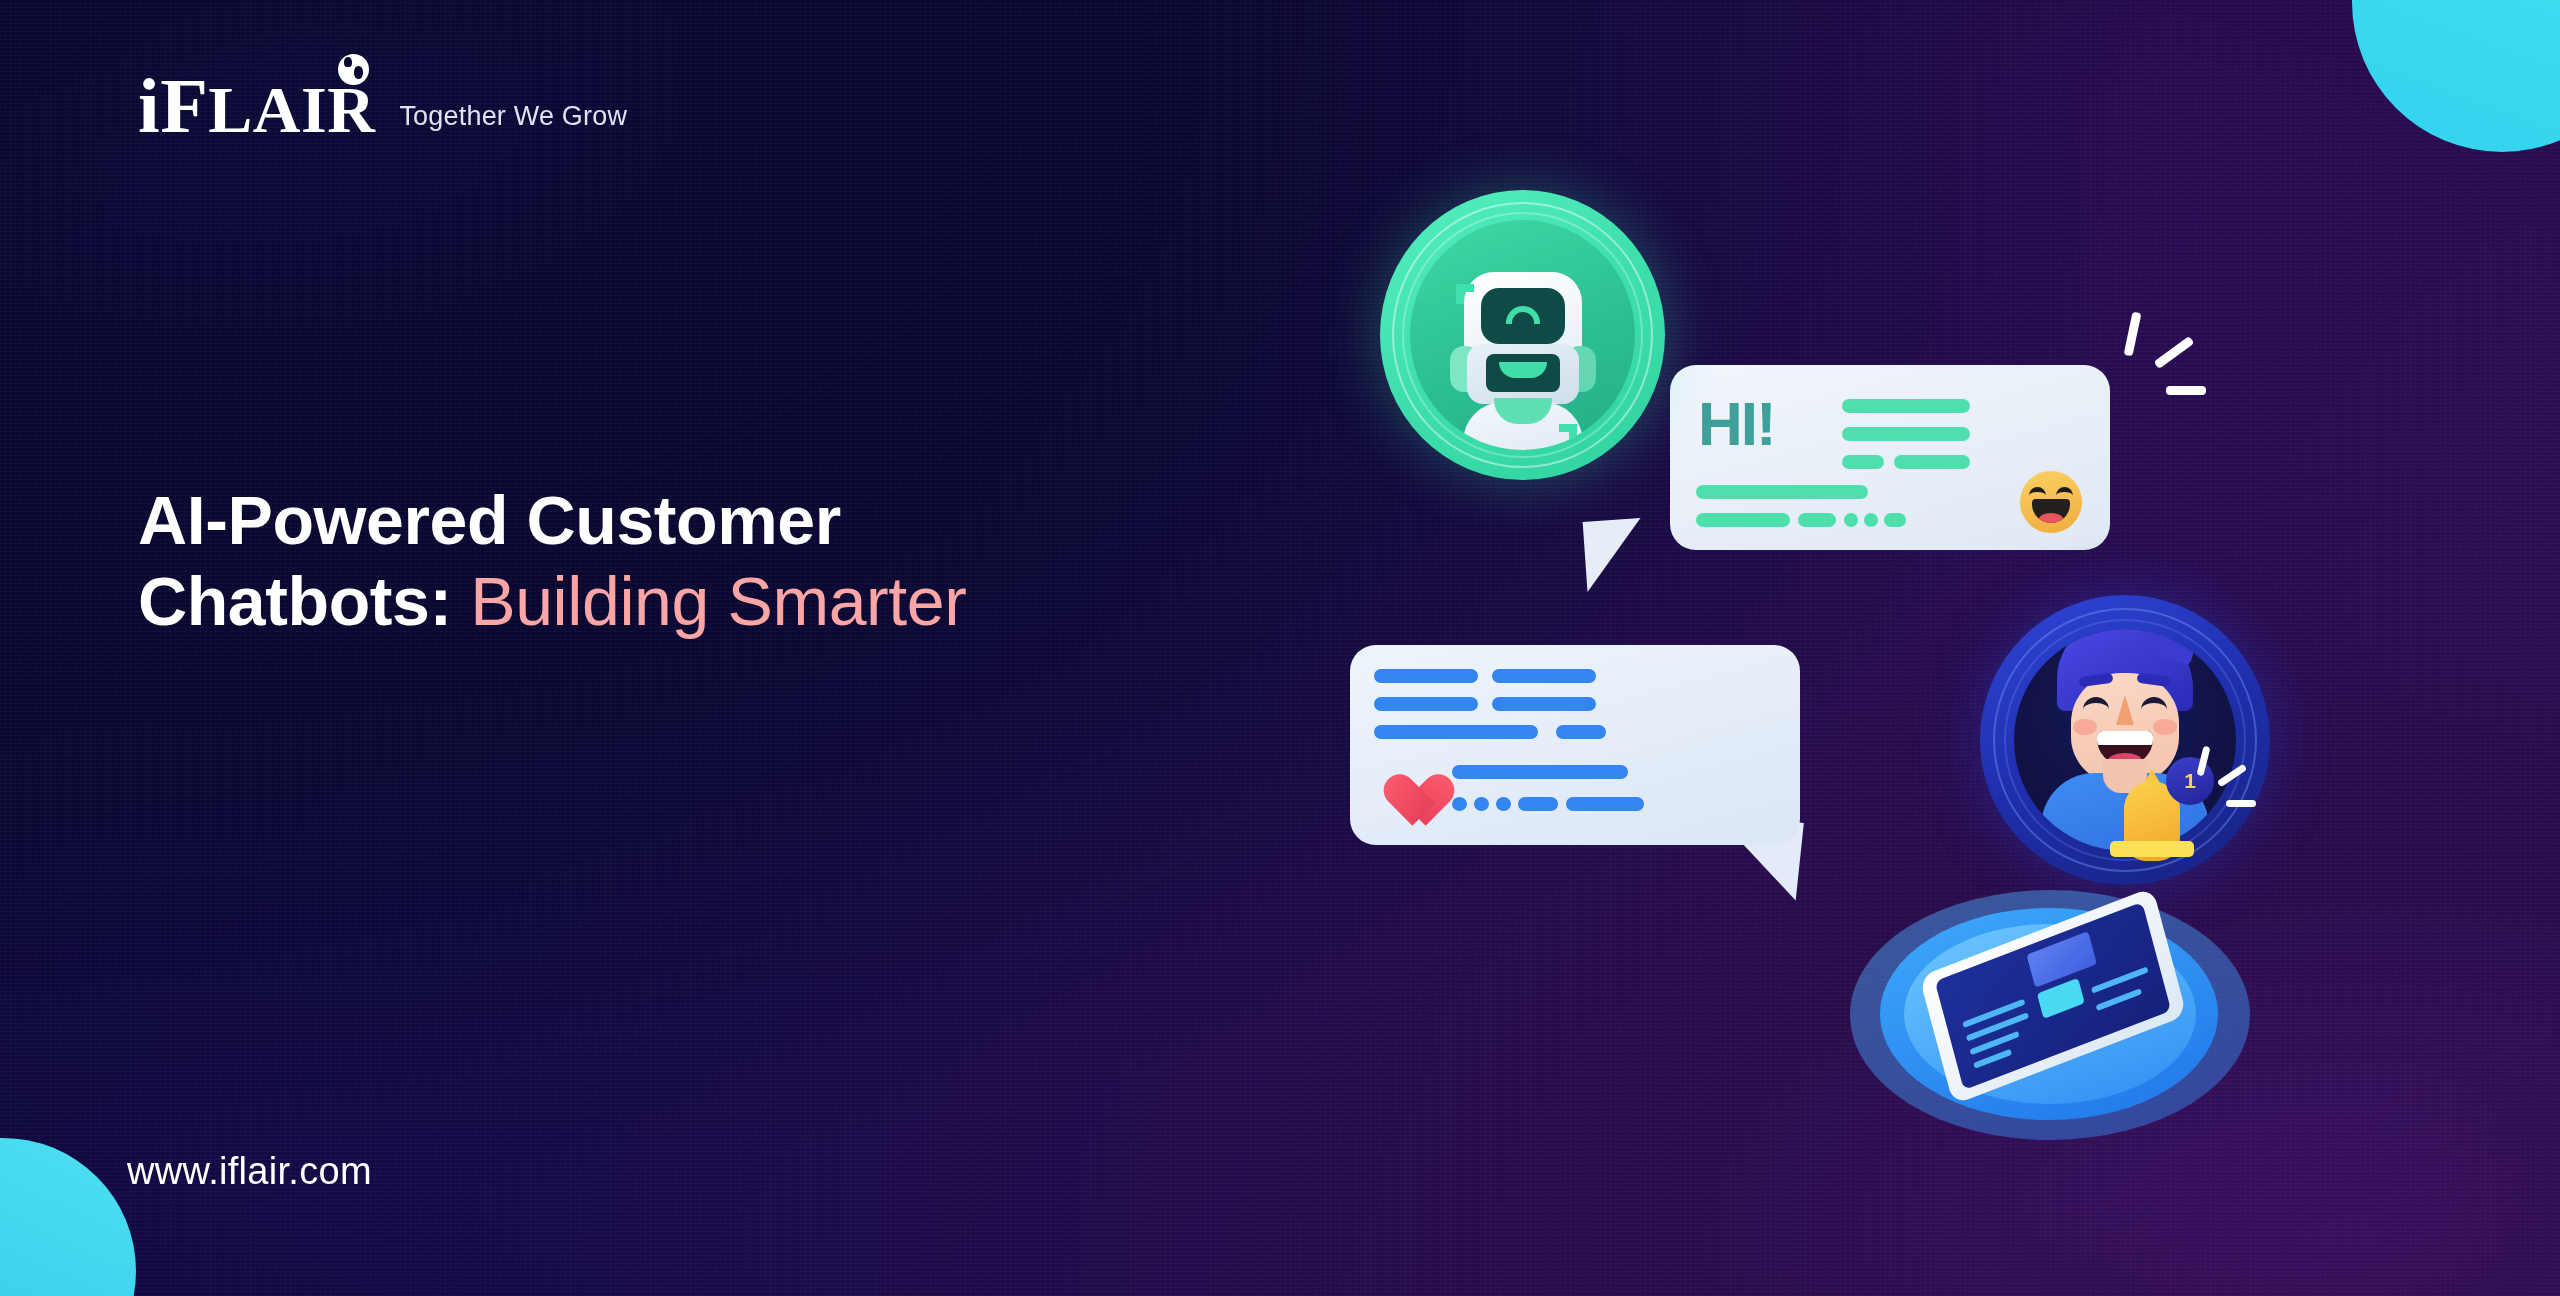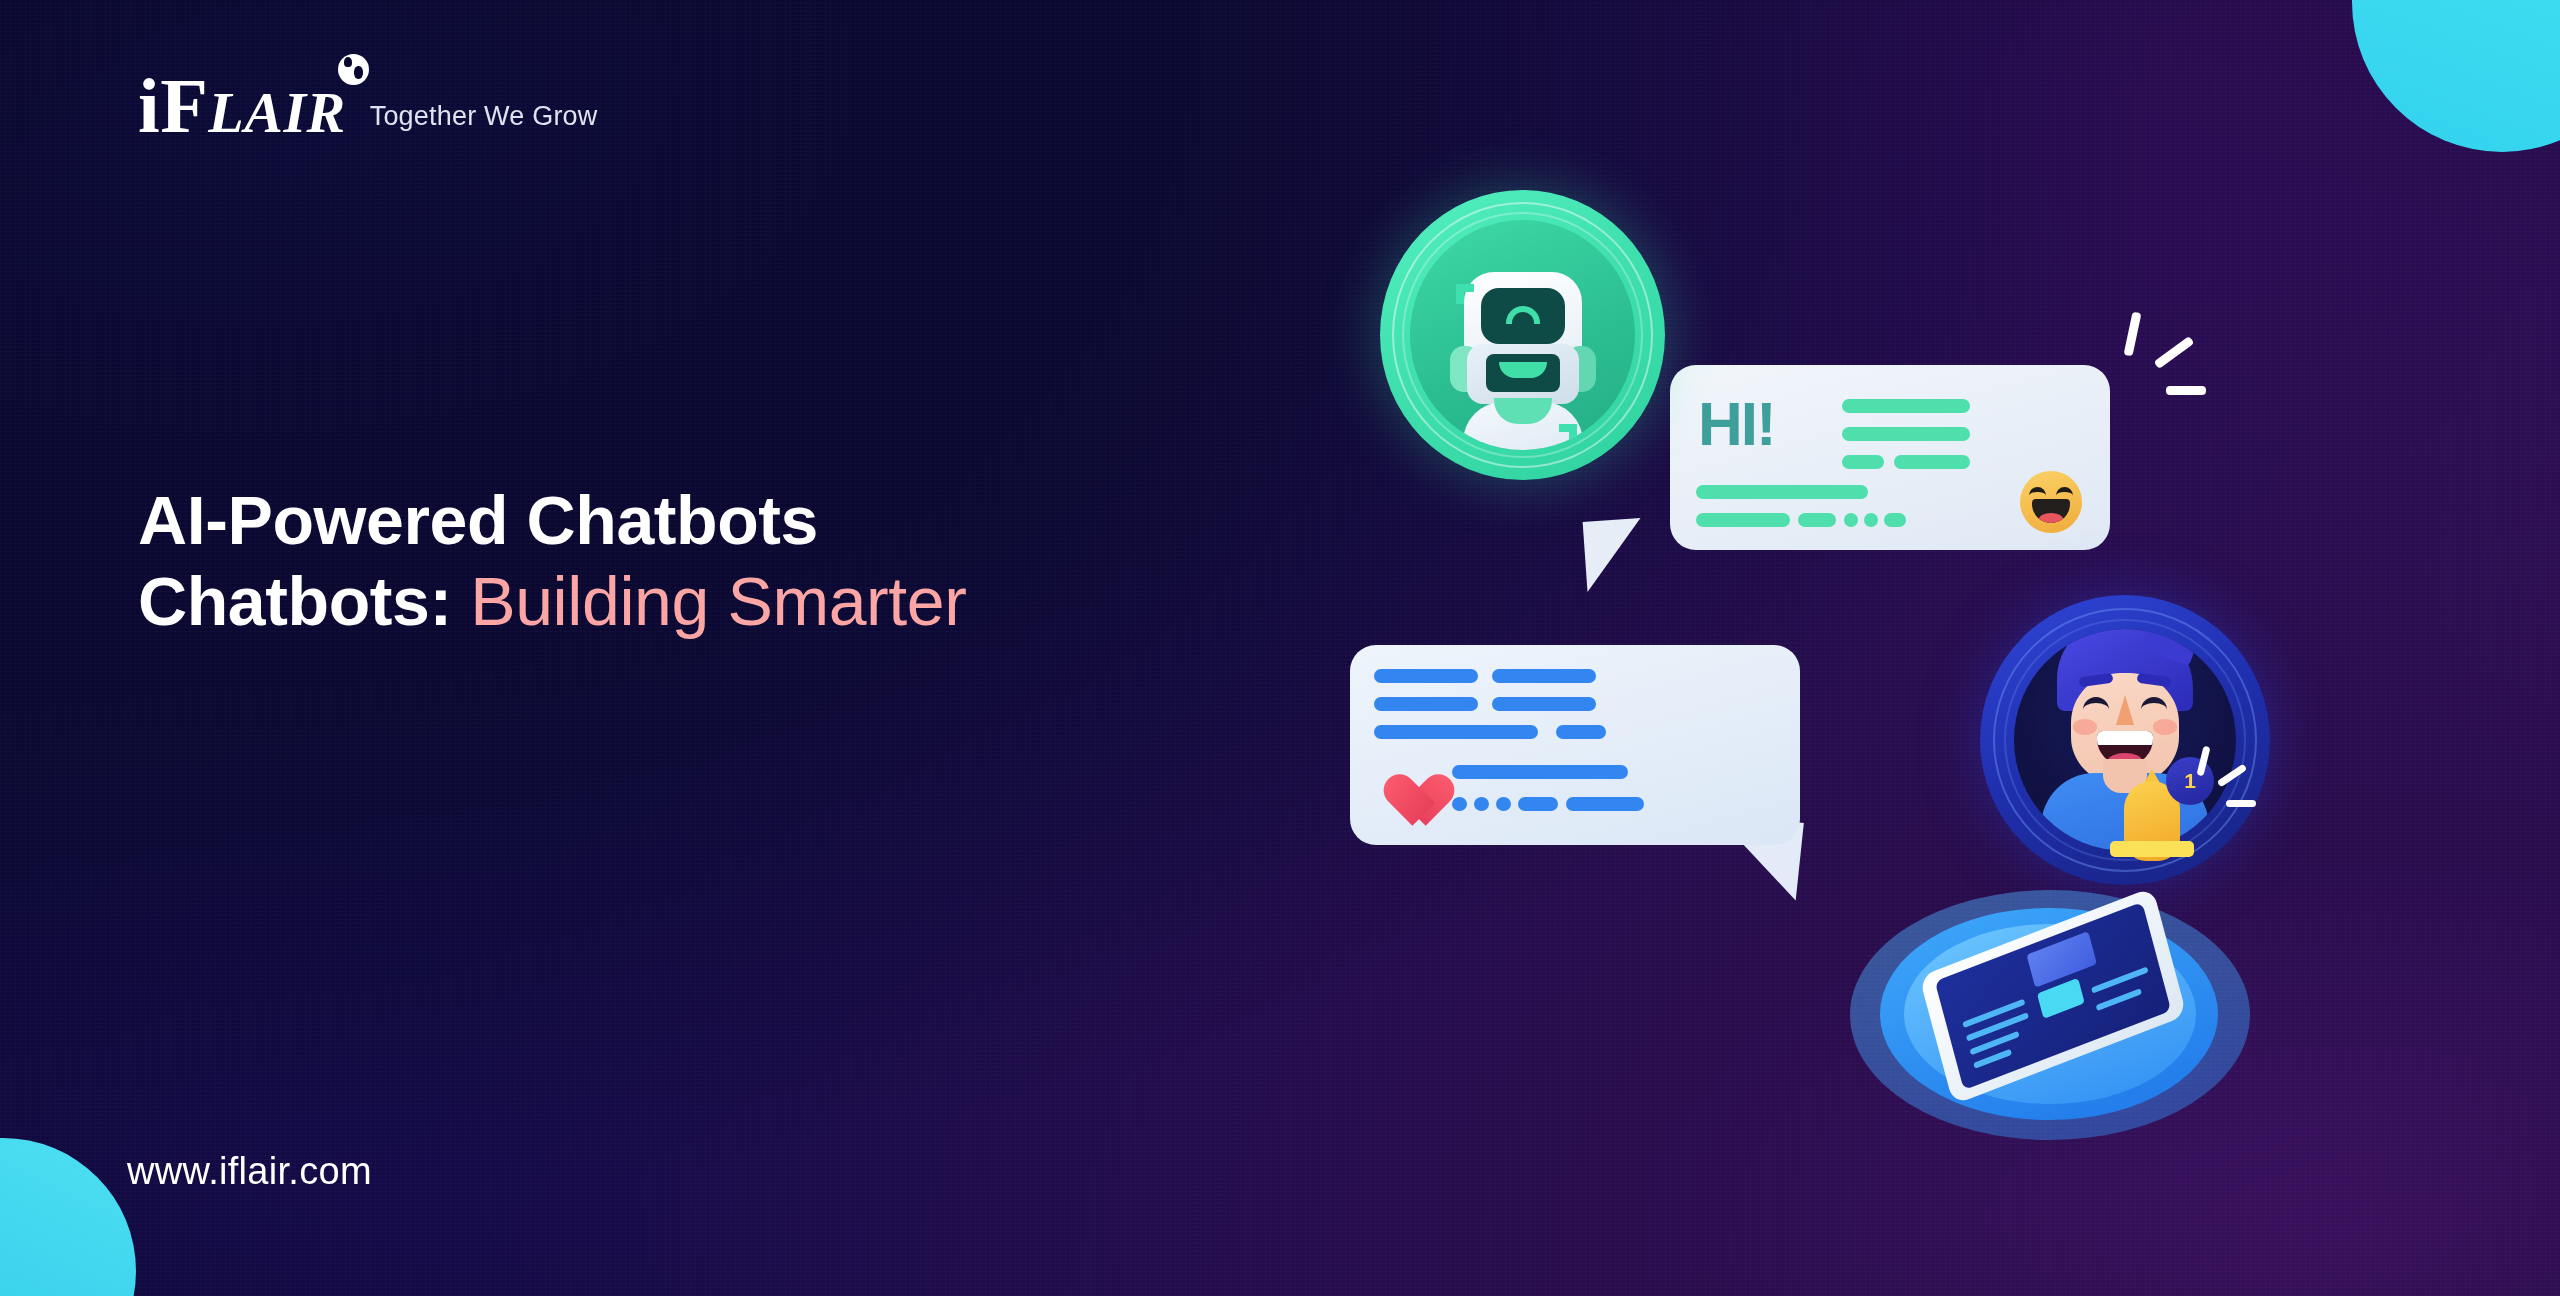--- a/index.html
+++ b/index.html
@@ -46,21 +46,21 @@
   .logo-wrap{
     position:absolute; left:138px; top:70px;
     display:flex; align-items:flex-end; gap:24px;
   }
   .logo-mark{ position:relative; line-height:1; }
   .logo-text{
     font-family:"Liberation Serif", serif;
     color:#ffffff; font-size:78px; font-weight:700;
     letter-spacing:.5px; line-height:.92; display:block;
   }
-  .logo-text .small{ font-size:58px;font-style:italic; }
+  .logo-text .small{ font-size:66px; }
   .globe{
     position:absolute; width:31px; height:31px; border-radius:50%;
     left:200px; top:-16px;
     background:#ffffff; overflow:hidden;
   }
   .globe::before{
     content:""; position:absolute; left:6px; top:3px;
     width:8px; height:10px; border-radius:50% 50% 40% 40%;
     background:#0a0830;
   }
@@ -373,21 +373,21 @@
 
 <div class="logo-wrap">
   <div class="logo-mark">
     <span class="logo-text"><span>iF</span><span class="small">LAIR</span></span>
     <span class="globe"></span>
   </div>
   <div class="tagline">Together We Grow</div>
 </div>
 
 <div class="headline">
-  <div>AI-Powered Chatbots</div>
+  <div>AI-Powered Customer</div>
   <div><span>Chatbots: </span><span class="accent">Building Smarter</span></div>
 </div>
 
 <div class="site-url">www.iflair.com</div>
 
 <div class="illo">
 
   <div class="bubble-top-tail"></div>
   <div class="bubble-top">
     <div class="hi-text">HI!</div>

